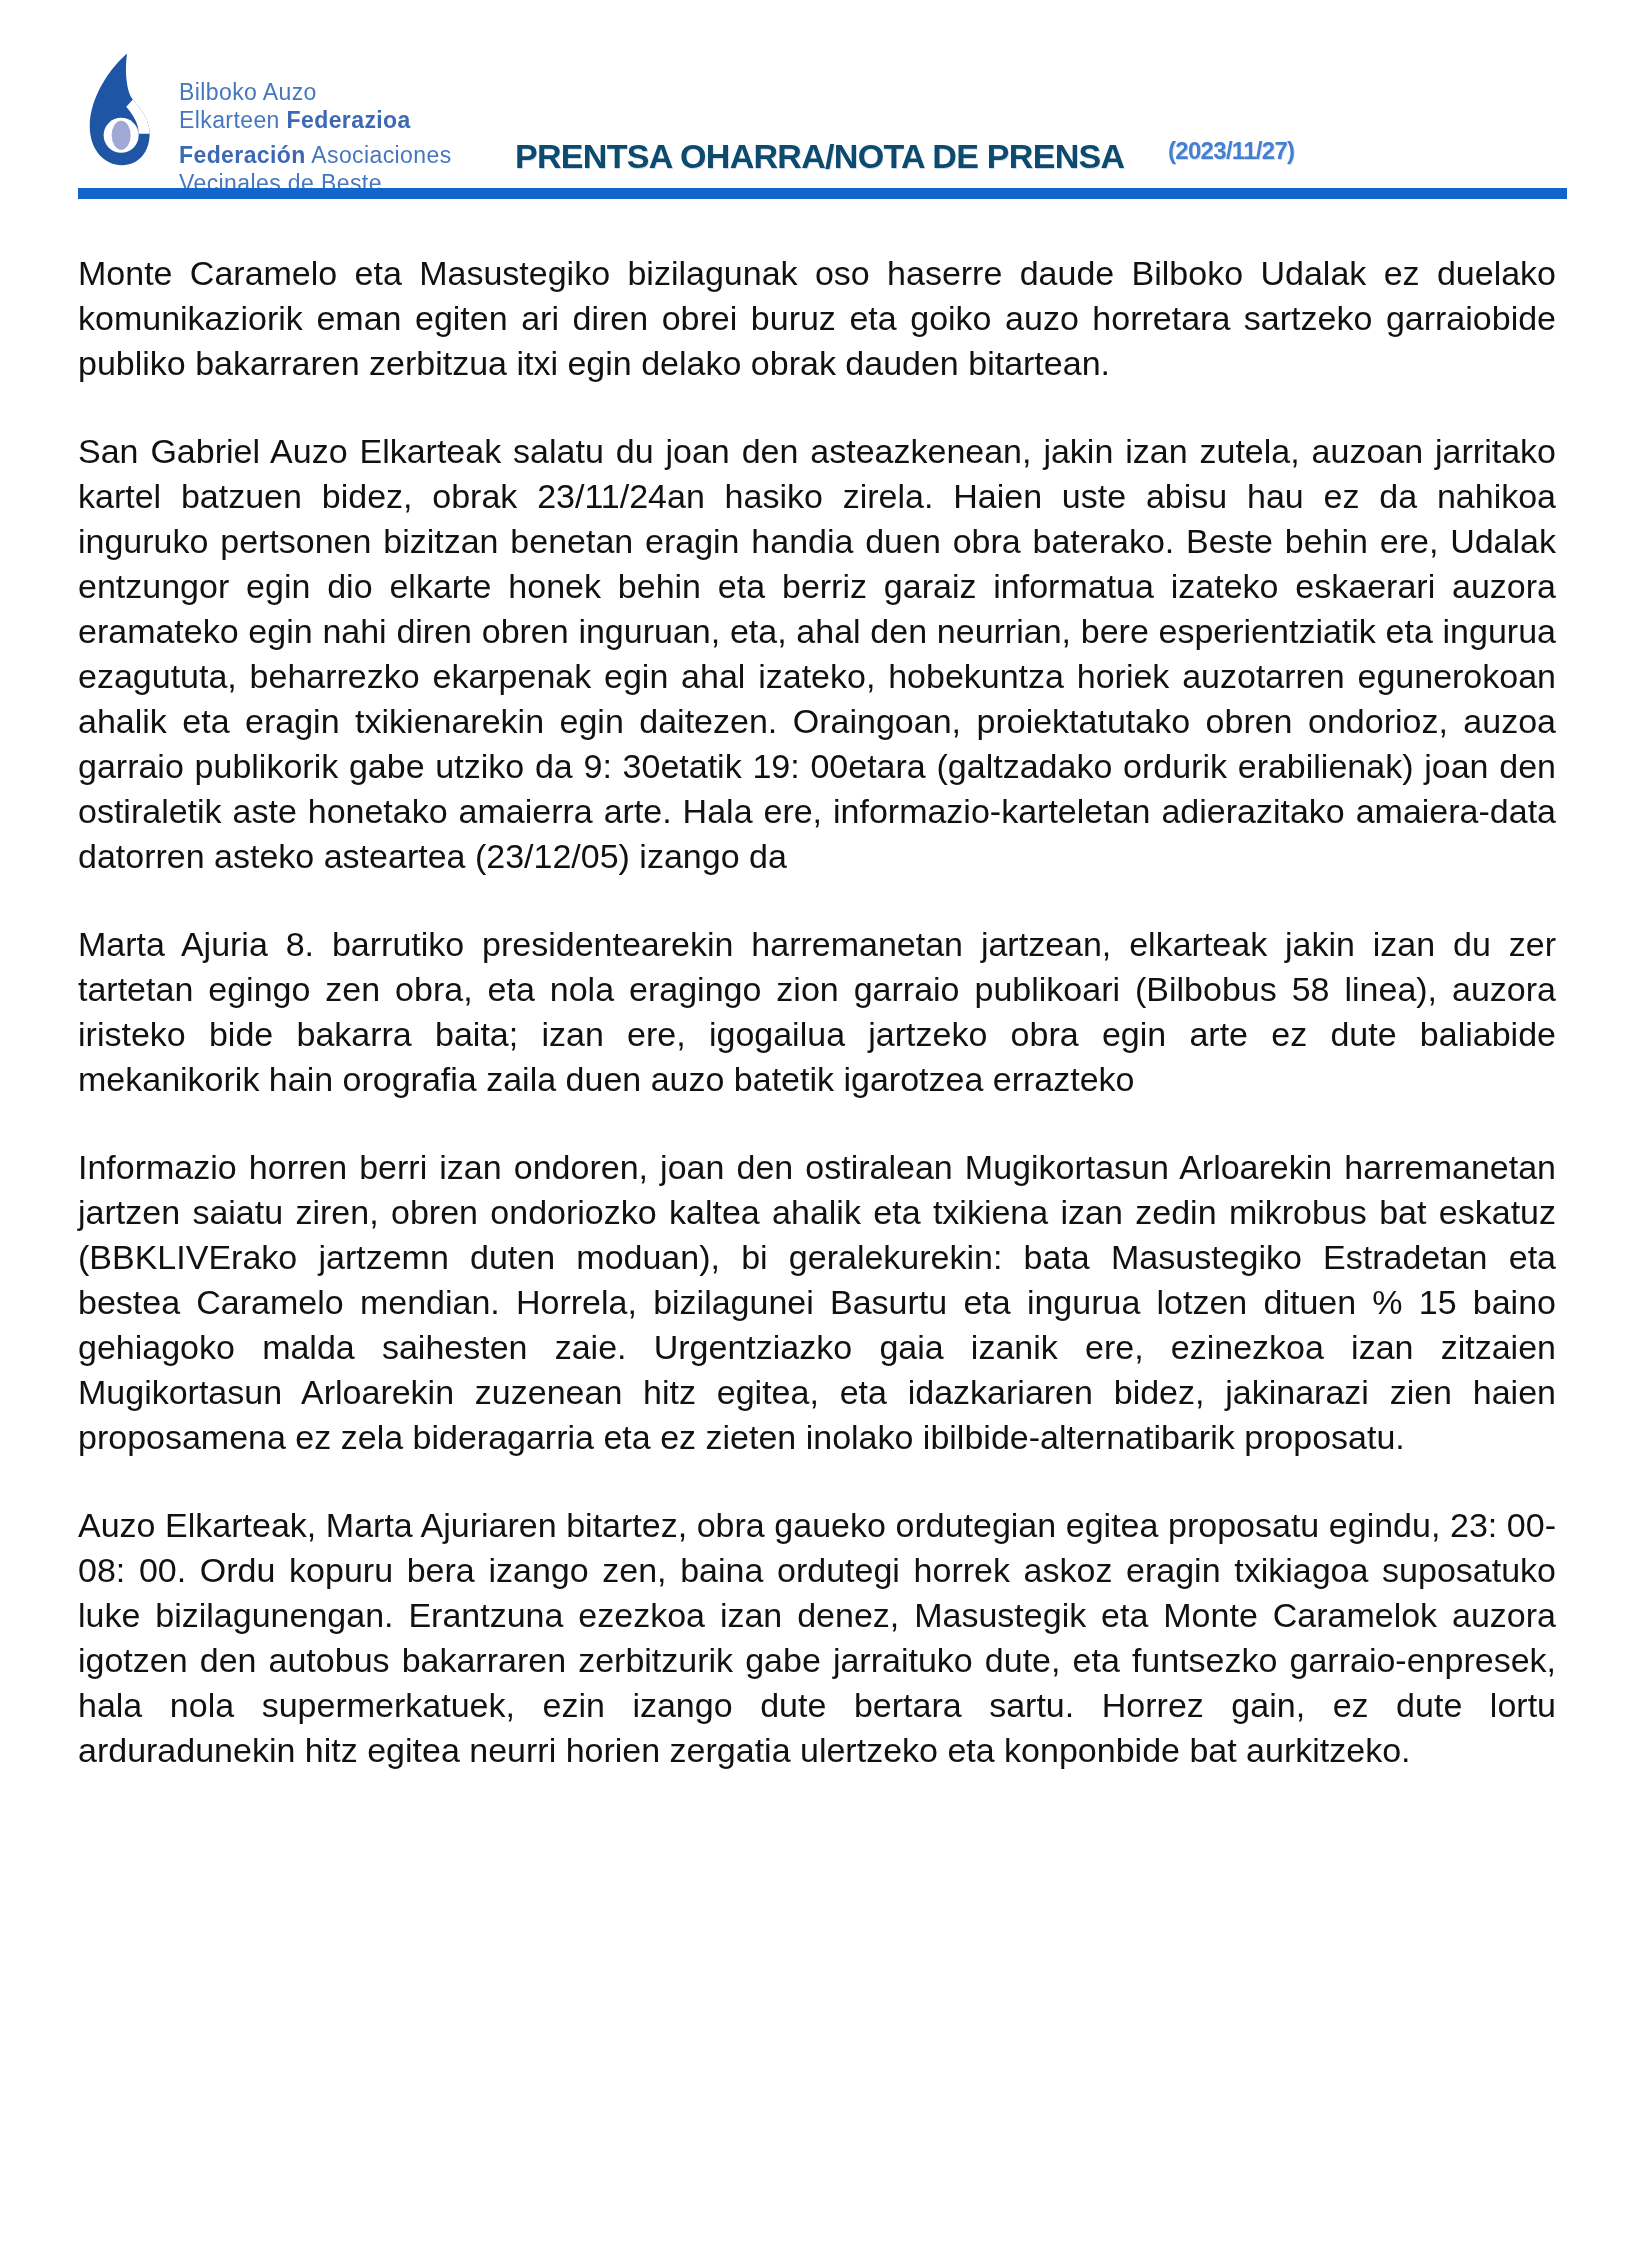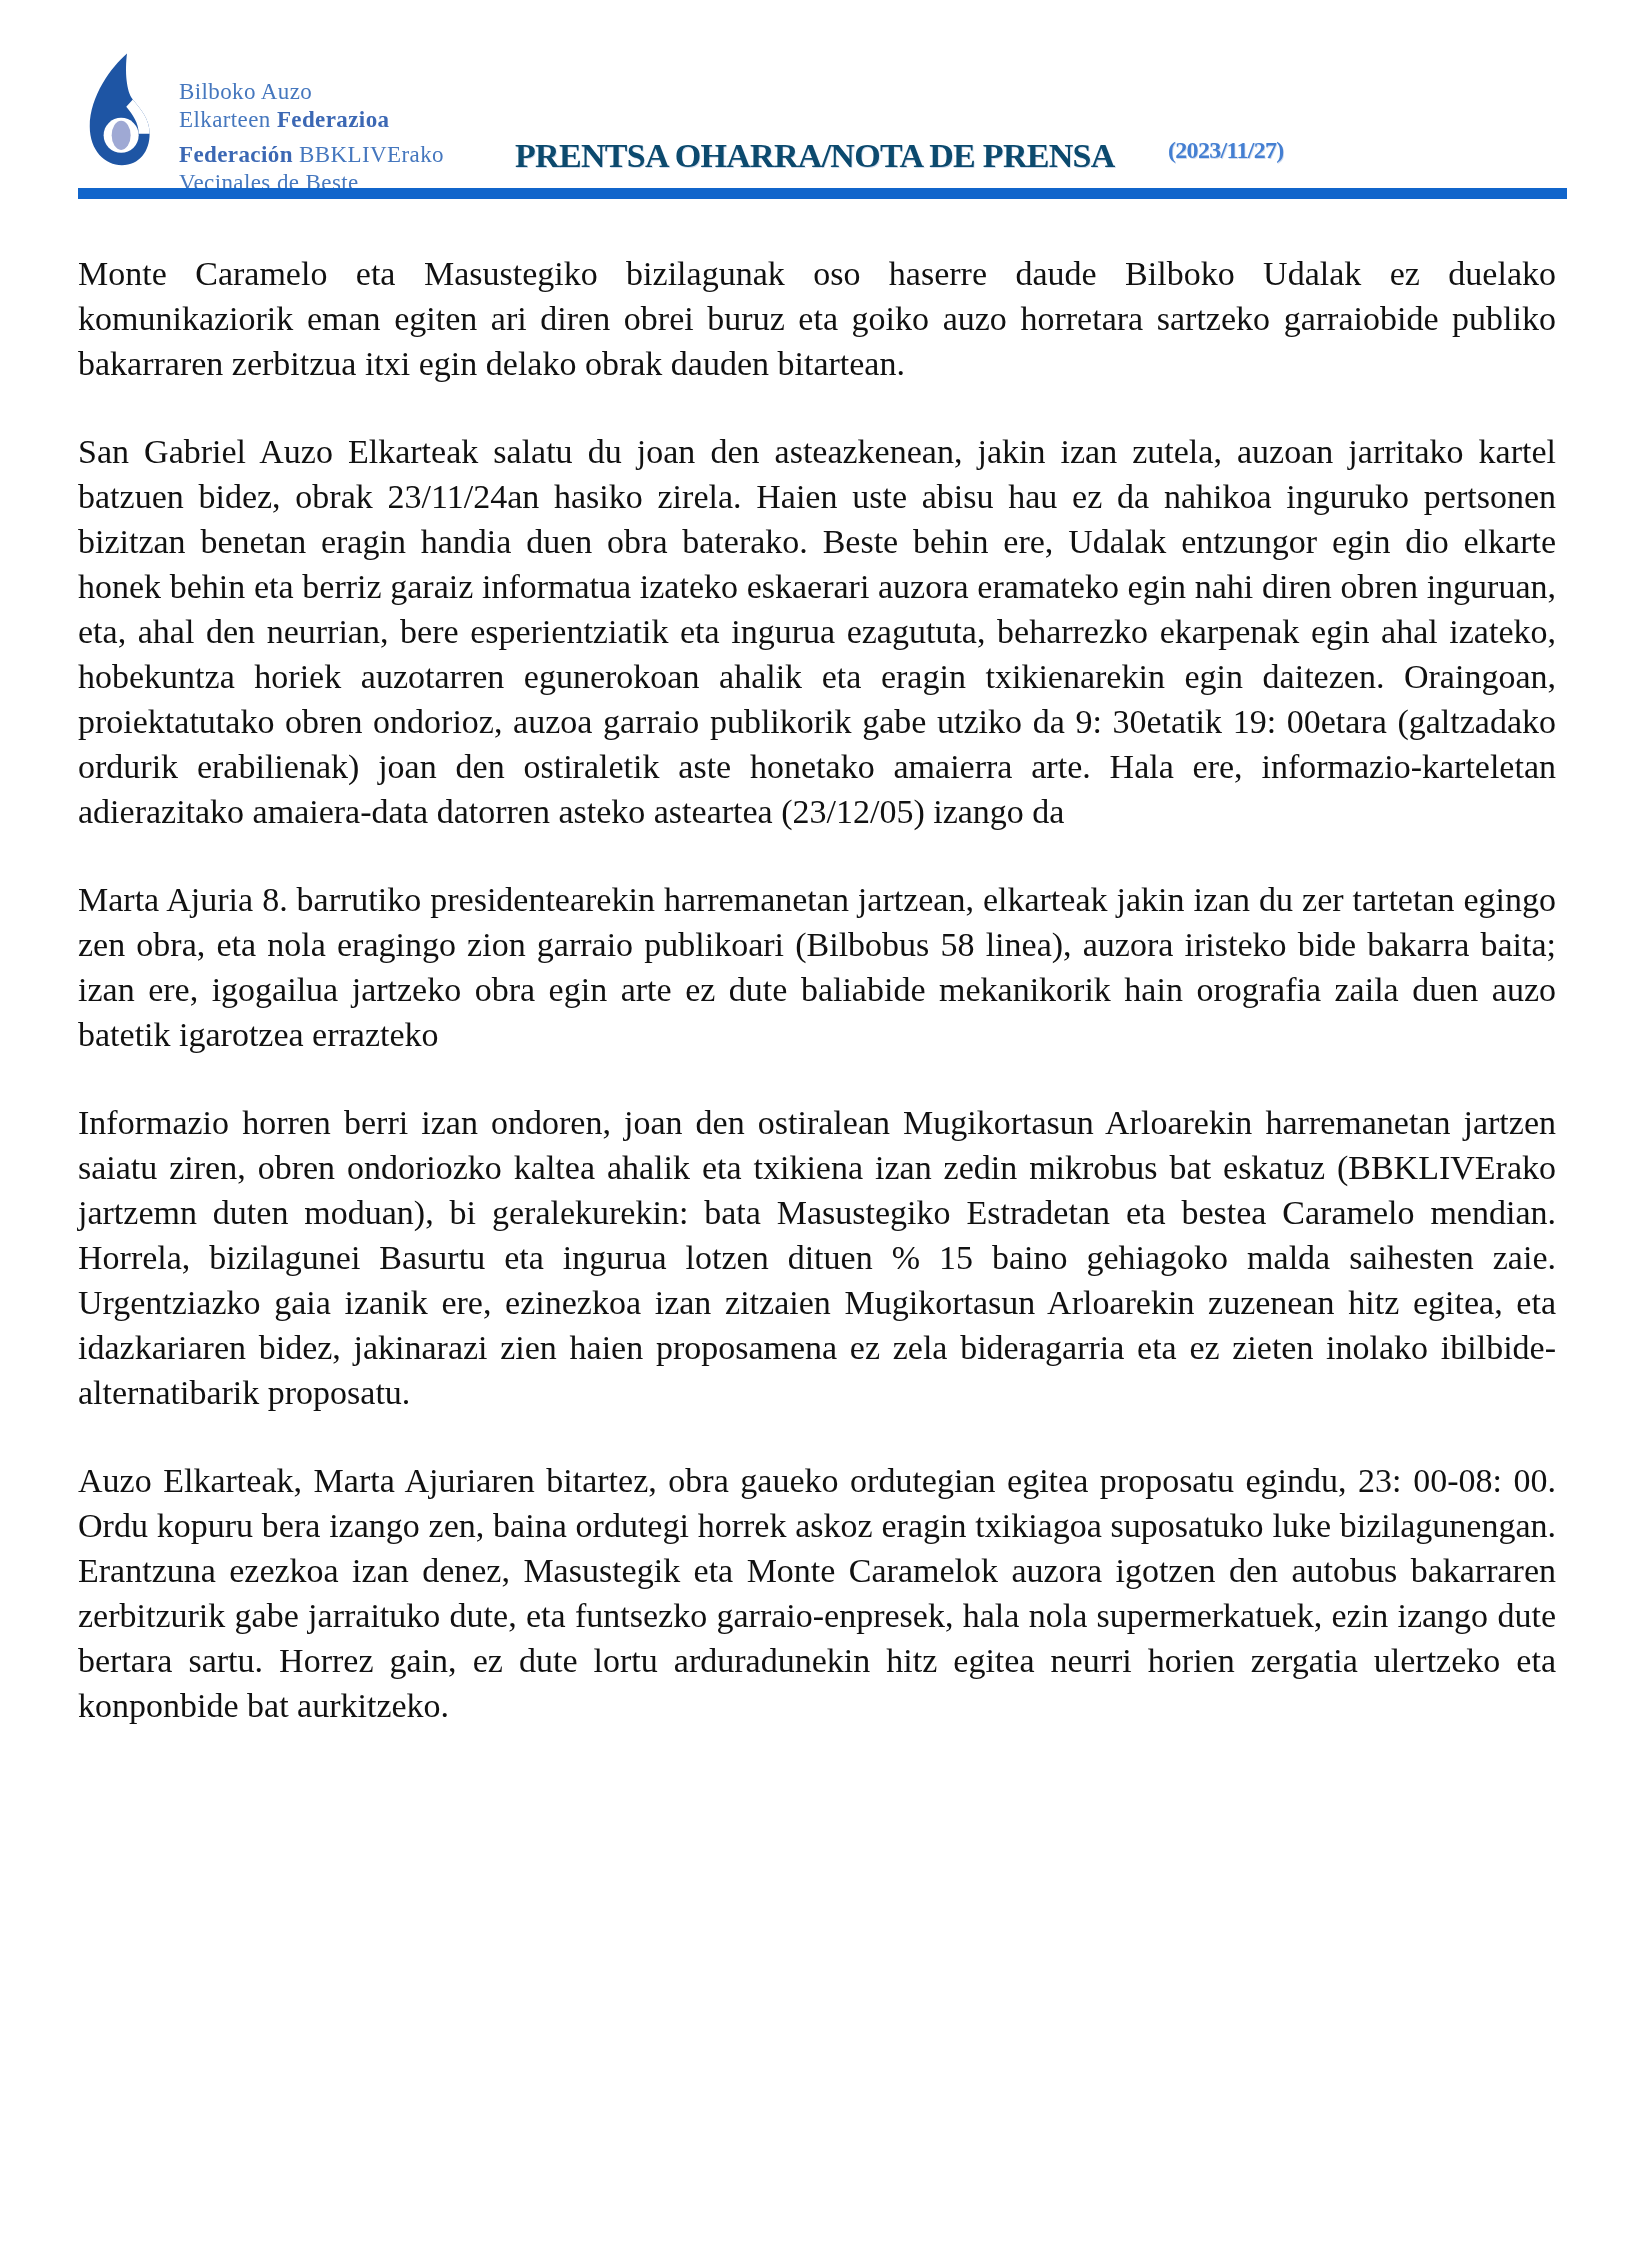--- a/index.html
+++ b/index.html
@@ -5,21 +5,21 @@
   html, body {
     margin: 0;
     padding: 0;
     background: #ffffff;
   }
   .page {
     position: relative;
     width: 1647px;
     height: 1825px;
     background: #ffffff;
-    font-family: Liberation Serif, serif;
+    font-family: Liberation Sans, sans-serif;
     overflow: hidden;
   }
 
   
   .logo-mark {
     position: absolute;
     left: 81px;
     top: 45px;
     width: 73px;
     height: 128px;
@@ -96,21 +96,21 @@
       <path d="M71 67 C82 81 94 93 94 114 L79 114 C79 99 71 88 62 77 Z" fill="#ffffff"></path>
 
       <circle cx="55" cy="116" r="24" fill="#ffffff"></circle>
 
       <ellipse cx="55" cy="116" rx="13" ry="20" fill="#9fa9d4"></ellipse>
     </svg>
 
     <div class="logo-text">
       <div>Bilboko Auzo</div>
       <div><span>Elkarteen </span><span class="bold">Federazioa</span></div>
-      <div class="es"><span class="bold">Federación</span><span> BBKLIVErako</span></div>
+      <div class="es"><span class="bold">Federación</span><span> Asociaciones</span></div>
       <div>Vecinales de Beste</div>
     </div>
 
     <div class="header-title">PRENTSA OHARRA/NOTA DE PRENSA</div>
 
     <div class="header-date">(2023/11/27)</div>
 
     <div class="header-rule"></div>
   </div>
 

